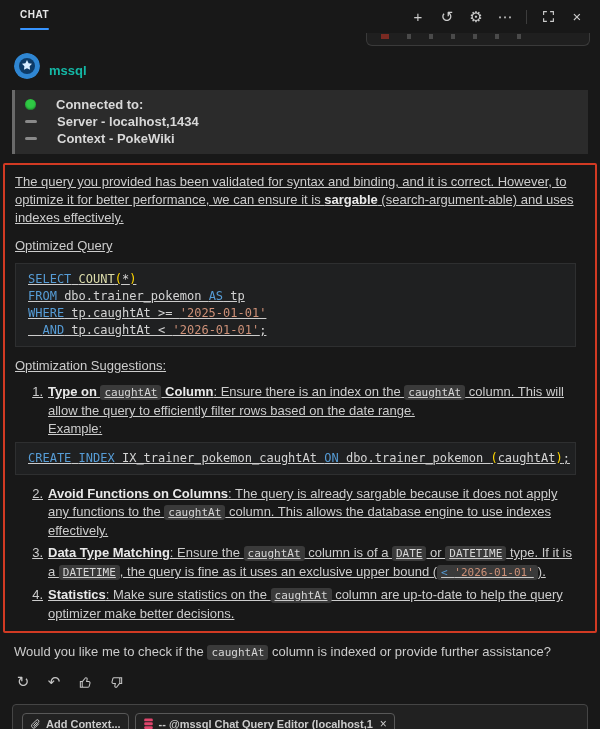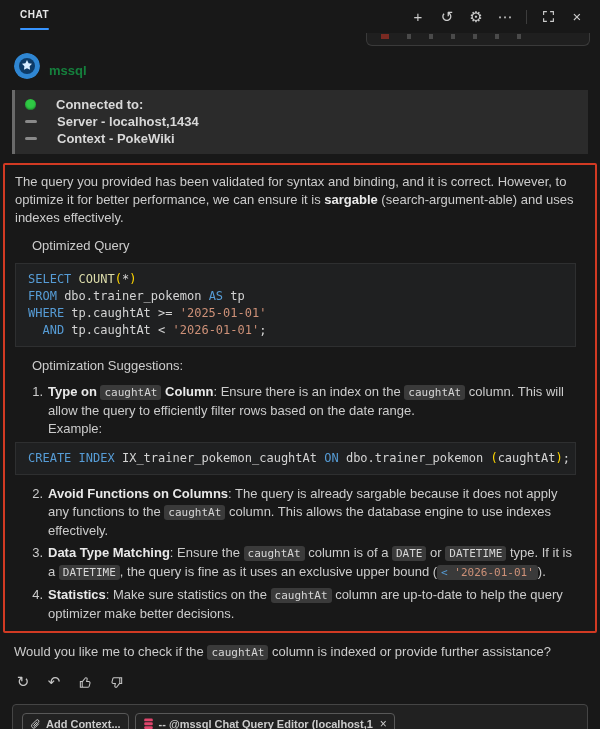--- a/index.html
+++ b/index.html
@@ -31,36 +31,36 @@
     border:1px solid #3a3a3a; border-top:none; border-radius:0 0 6px 6px;
     background:#1f1f1f; display:flex; align-items:flex-start; gap:18px; padding:0 14px;
     overflow:hidden;
   }
   .mark { width:4px; height:5px; background:#4a4a4a; margin-top:1px; }
   .mark.red { background:#7a2a22; width:8px; }
   
   main { padding:14px 12px 0 12px; }
   .author-row { display:flex; align-items:center; gap:9px; margin:6px 0 11px 2px; }
   .avatar { width:26px; height:26px; border-radius:50%; display:block; }
-  .author { font-weight:bold; color:#15803d; font-size:13px;margin-top:8px; }
+  .author { font-weight:bold; color:#14b8a6; font-size:13px;margin-top:8px; }
   .connected {
     background:#2b2b2b; border-left:3px solid #6a6a6a;
     padding:6px 10px 7px 10px; margin:0 0 9px 0; color:#d8d8d8;
   }
   .crow { display:flex; align-items:center; gap:20px; line-height:17px;font-weight:bold; }
   .dot { width:11px; height:11px; border-radius:50%; background:var(--c-status_green,#2fc944);
     box-shadow:inset 0 -1px 2px rgba(0,0,0,.4); flex:0 0 auto; }
   .dash { width:12px; height:3px; border-radius:2px; background:#8a8a8a; flex:0 0 auto; }
   
   .response {
     border:2px solid var(--c-error_border,#d13a23); border-radius:2px;
-    margin:0 -9px; padding:8px 19px 8px 10px;
+    margin:0 -9px; padding:8px 19px 8px 10px;text-decoration:underline;
   }
   .para { line-height:18px; margin-bottom:10px; }
-  .h-line { line-height:18px; margin:8px 0 8px 17px; }
+  .h-line { line-height:18px; margin:8px 0 8px 0; }
   .b { font-weight:bold; color:#e9e9e9; }
   .chip {
     font-family:"DejaVu Sans Mono", monospace; font-size:11px;
     background:#3a3a3a; color:#d7d7d7; border-radius:3px; padding:1px 4px;
     white-space:nowrap;
   }
   .code {
     background:#1f2021; border:1px solid #2e2f30; border-radius:0;
     padding:7px 12px; margin:2px 0 10px 0;
     font-family:"DejaVu Sans Mono", monospace; font-size:12px; color:#d4d4d4;

